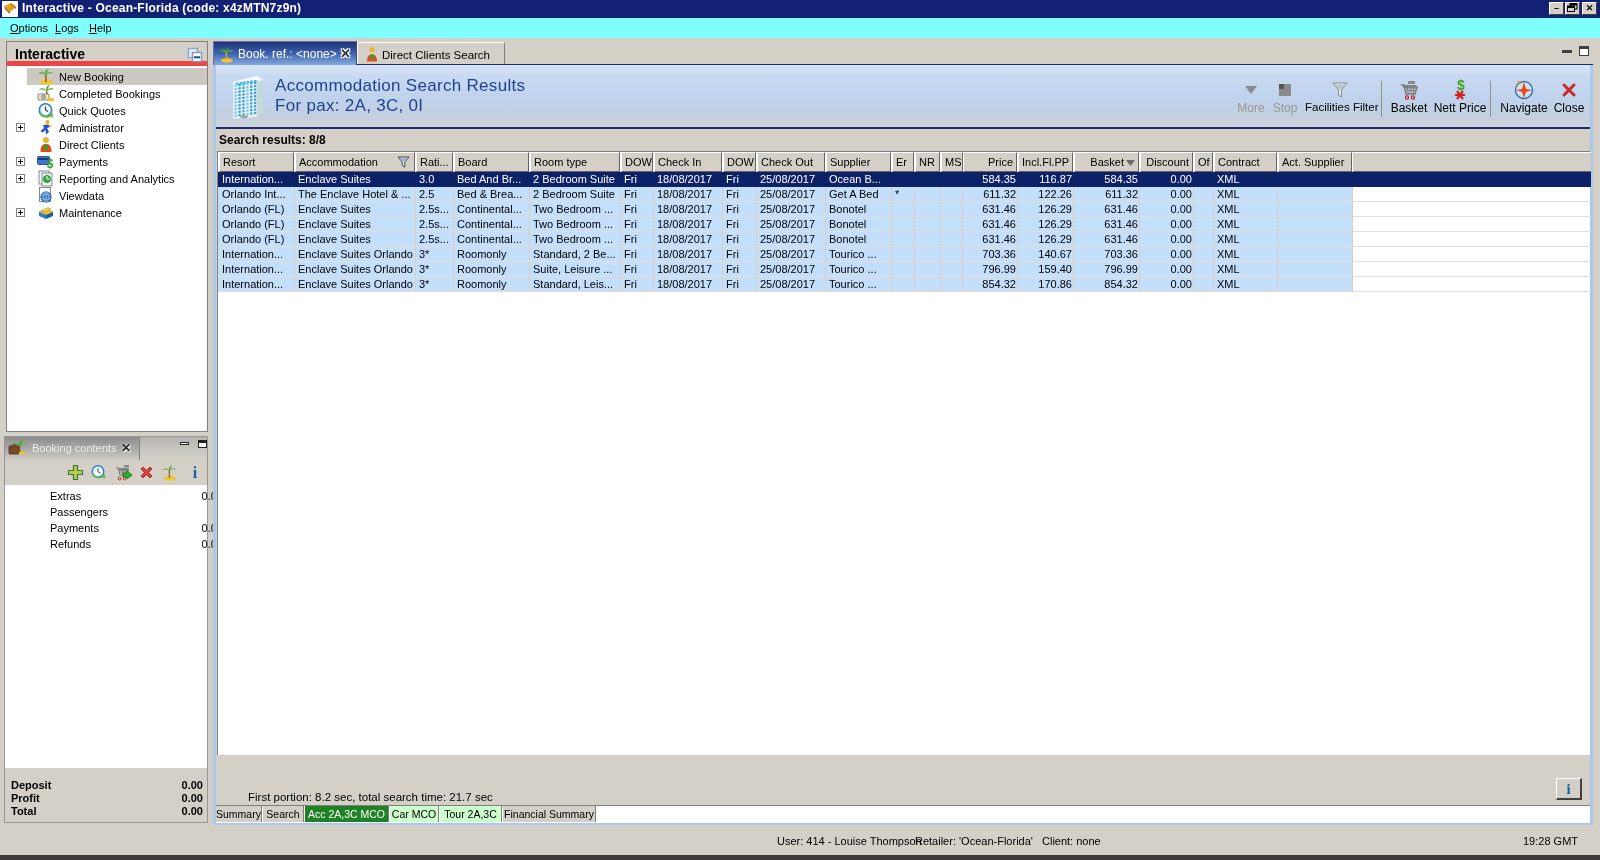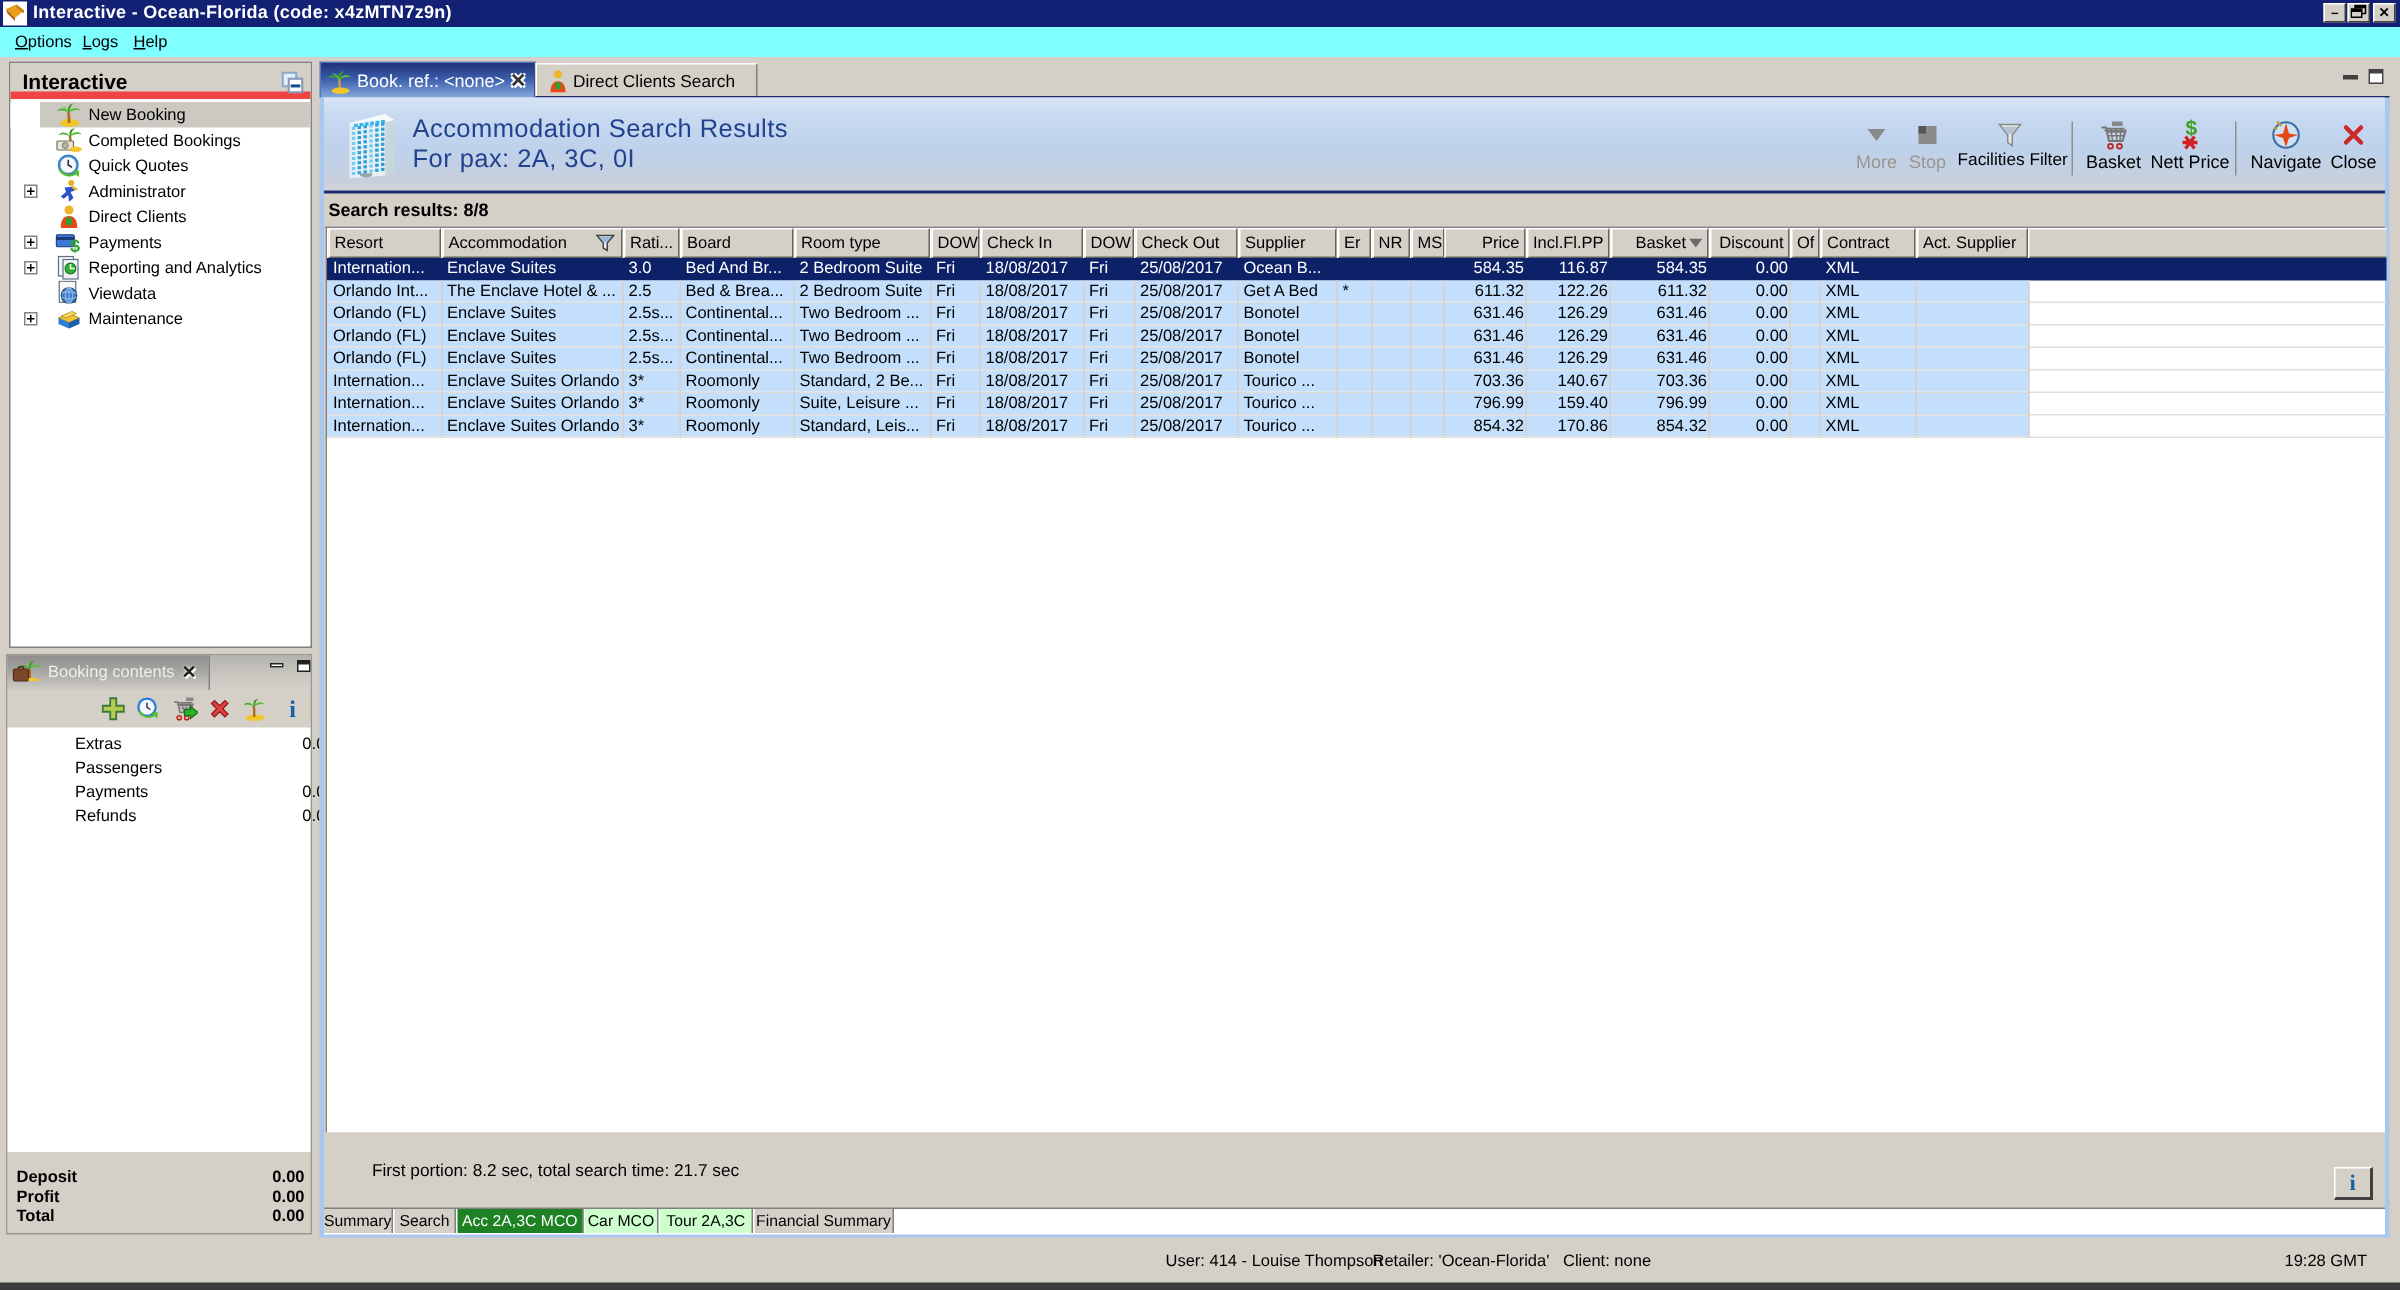--- a/index.html
+++ b/index.html
@@ -95,21 +95,21 @@
 .trow { position:absolute; left:0; width:1373px; height:15px; }
 .trow .bluebg { position:absolute; left:0; top:0; width:1135px; height:14px; background:#c3dffc; }
 .trow { border-bottom:1px solid #e3ddd5; }
 .trow.sel { background:#0d2168; color:#fff; border-bottom:none; height:15px; }
 .tc { position:absolute; top:1px; font-size:11px; white-space:nowrap; overflow:hidden; padding-left:3px; }
 .tc.r { text-align:right; }
 .vline { position:absolute; top:0; width:1px; height:105px; background:#d9cfc5; }
 #vlines { position:absolute; left:0; top:15px; width:1373px; height:105px; }
 
 #btmgrey { position:absolute; left:3px; top:715px; width:1374px; height:51px; background:#d4d0c8; }
-#btmgrey .txt { position:absolute; left:8px; top:20px; font-size:11.5px; color:#000;padding-left:24px; }
+#btmgrey .txt { position:absolute; left:8px; top:36px; font-size:11.5px; color:#000;padding-left:24px; }
 #infobtn { position:absolute; left:1340px; top:23px; width:26px; height:22px; background:#d4d0c8;
   border-top:1px solid #fff; border-left:1px solid #fff; border-right:2px solid #404040; border-bottom:2px solid #404040;
   text-align:center; }
 #infobtn span { font-family:"Liberation Serif",serif; font-weight:bold; font-size:15px; color:#1660a8; line-height:20px; }
 #btmsep { position:absolute; left:3px; top:765px; width:1374px; height:1px; background:#808080; }
 
 #btabs { position:absolute; left:3px; top:766px; width:1374px; height:17px; background:#ffffff; font-size:10.5px; }
 .btab { position:absolute; top:0; height:16px; background:#d4d0c8; border-right:1px solid #808080;
   text-align:center; padding-top:2px; color:#000; white-space:nowrap; }
 .btab.dg { background:#1e8224; color:#fff; }

